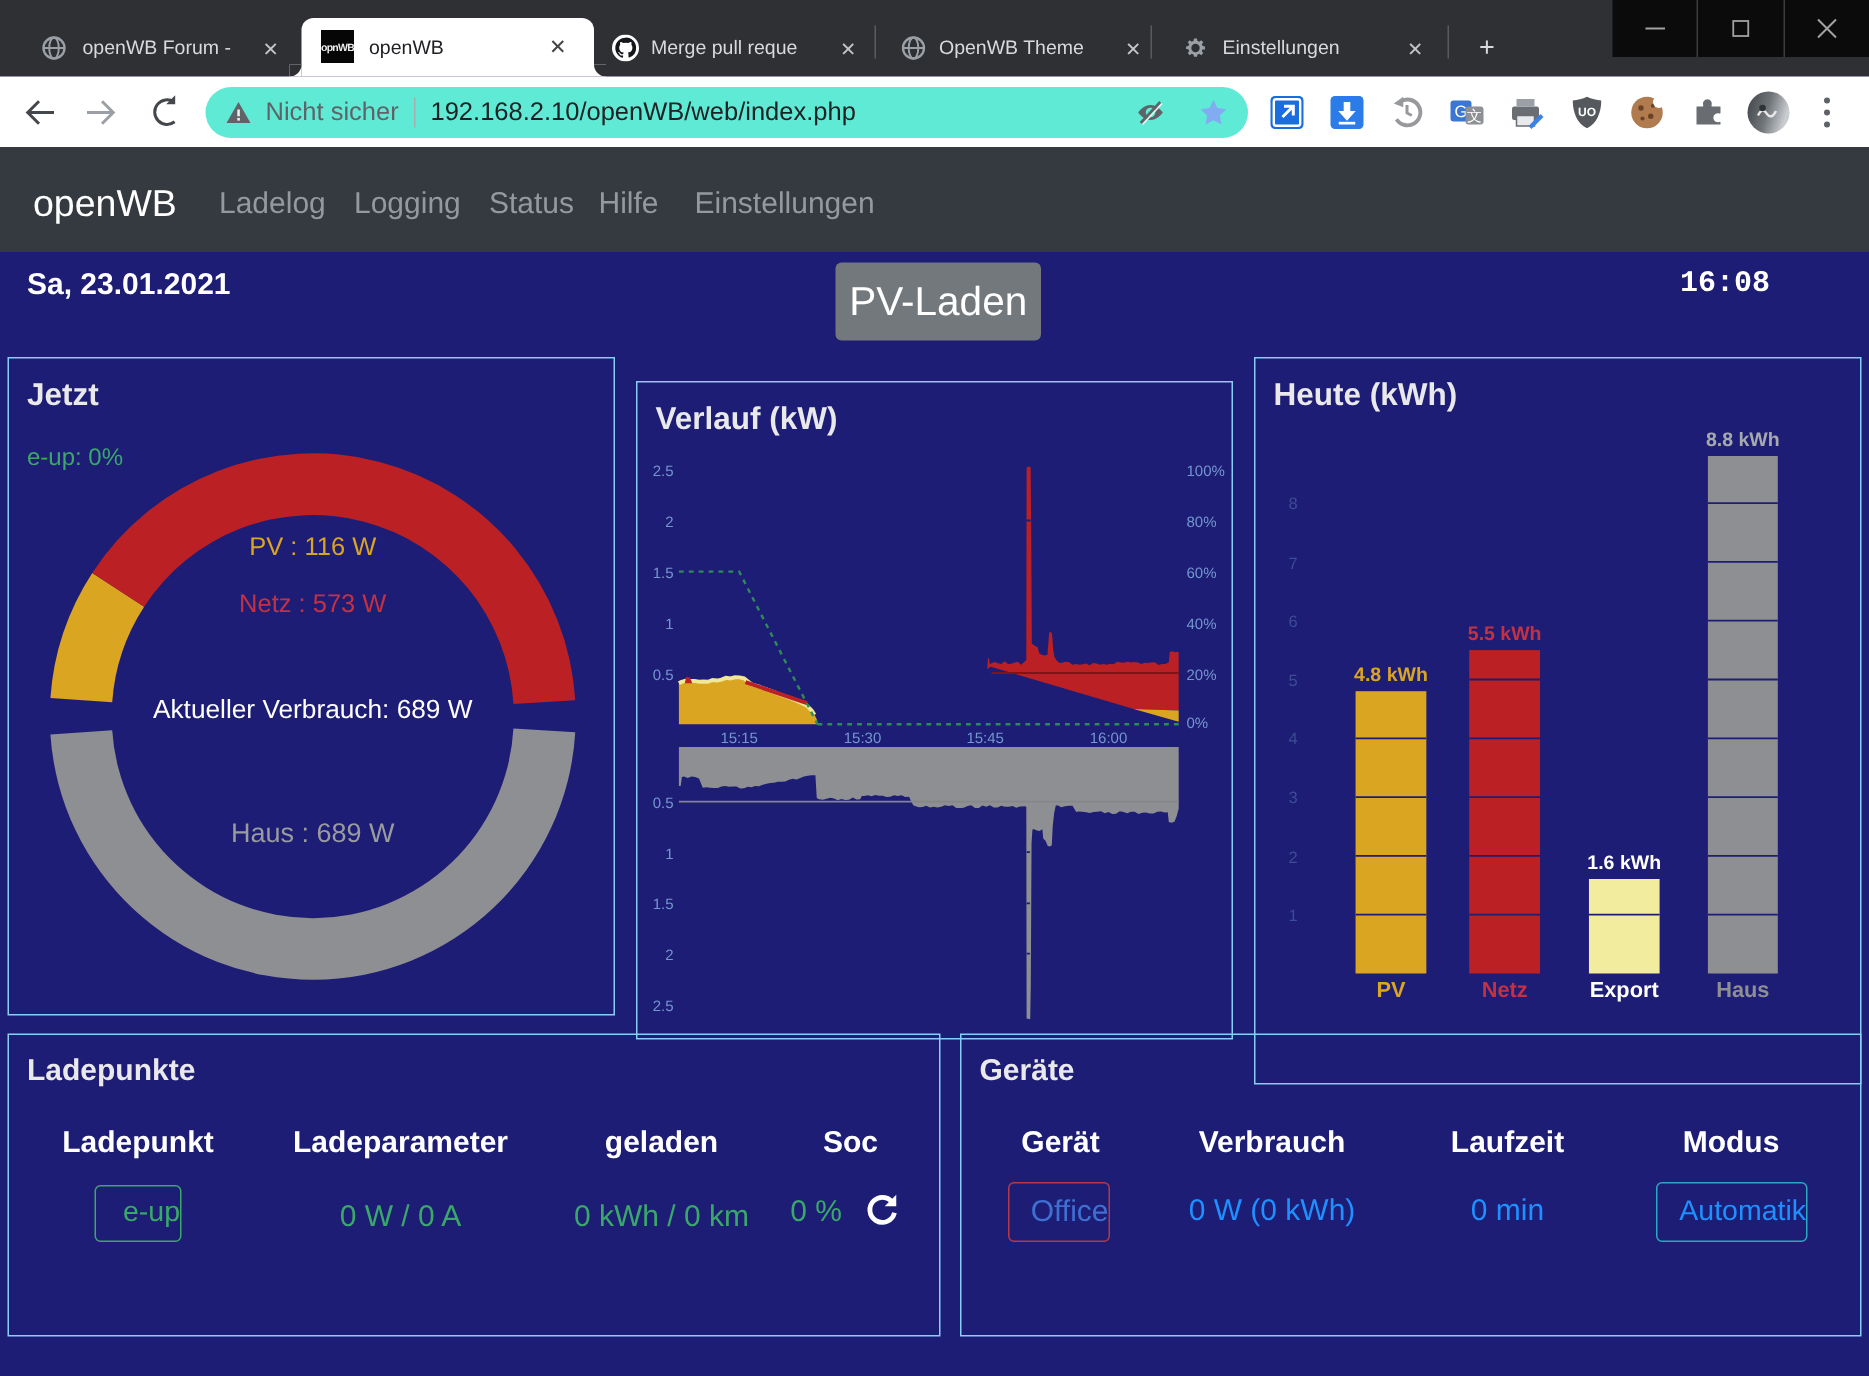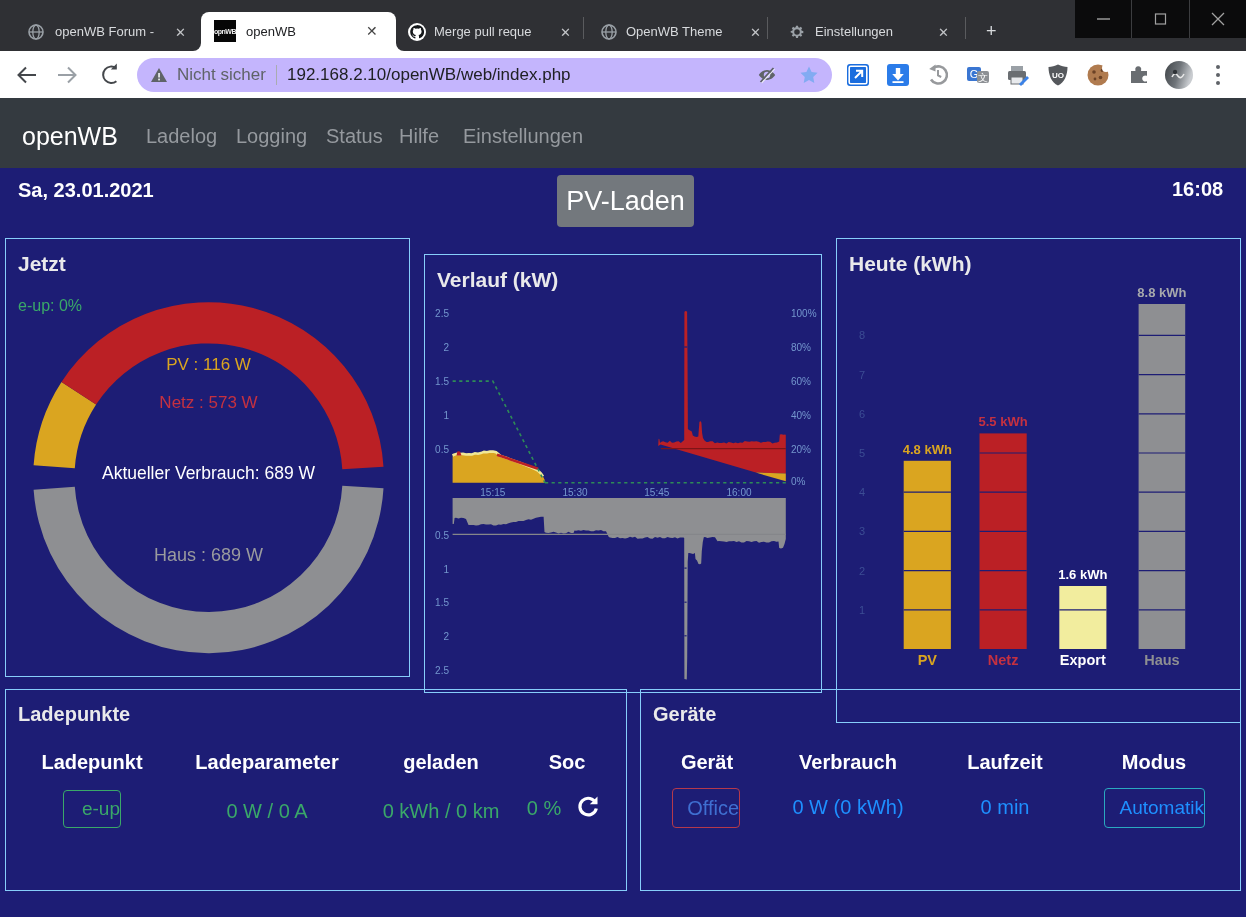--- a/index.html
+++ b/index.html
@@ -8,21 +8,21 @@
 .abs { position:absolute; }
 
 #tabstrip { left:0; top:0; width:1246px; height:51px; background:#2f3034; }
 .tabtxt { position:absolute; top:24px; font-size:13px; color:#d8dadd; white-space:nowrap; overflow:hidden; }
 .tabx { position:absolute; top:25px; font-size:13px; color:#c3c5c8; }
 #activetab { position:absolute; left:201px; top:12px; width:195px; height:39px; background:#fff; border-radius:8px 8px 0 0; }
 .tabsep { position:absolute; top:17px; width:1px; height:22px; background:#5a5b5e; }
 #winbtns { position:absolute; left:1075px; top:0; width:171px; height:38px; background:#0b0b0c; }
 .winsep { position:absolute; top:0; width:1px; height:38px; background:#3c3d40; }
 #toolbar { left:0; top:51px; width:1246px; height:47px; background:#fff; }
-#urlpill { position:absolute; left:137px; top:7px; width:695px; height:34px; background:#c4b5fd; border-radius:17px; }
+#urlpill { position:absolute; left:137px; top:7px; width:695px; height:34px; background:#5eead4; border-radius:17px; }
 
 #navbar { left:0; top:98px; width:1246px; height:70px; background:#343a40; }
 #brand { position:absolute; left:22px; top:122px; font-size:25px; color:#fff; }
 .navlink { position:absolute; top:125px; font-size:20px; color:#95999e; }
 .panel { position:absolute; border:1px solid #87CEFA; }
 .ptitle { position:absolute; left:12px; top:13px; font-size:21px; font-weight:bold; color:#e9e9eb; }
 .th { position:absolute; font-size:20px; font-weight:bold; color:#fff; text-align:center; transform:translateX(-50%); }
 .td { position:absolute; font-size:20px; text-align:center; transform:translateX(-50%); }
 .btnbox { position:absolute; border-radius:4px; text-align:right; }
 </style>
@@ -183,21 +183,21 @@
 <div class="abs" id="navbar"></div>
 <div id="brand">openWB</div>
 <div class="navlink" style="left:146px;">Ladelog</div>
 <div class="navlink" style="left:236px;">Logging</div>
 <div class="navlink" style="left:326px;">Status</div>
 <div class="navlink" style="left:399px;">Hilfe</div>
 <div class="navlink" style="left:463px;">Einstellungen</div>
 
 <div class="abs" style="left:18px;top:179px;font-size:20px;font-weight:bold;color:#fff;">Sa, 23.01.2021</div>
 <div class="abs" style="left:557px;top:175px;width:137px;height:52px;background:#73787d;border-radius:4px;text-align:center;line-height:52px;font-size:27px;color:#fff;">PV-Laden</div>
-<div class="abs" style="left:1172px;top:178px;font-size:20px;font-weight:bold;color:#fff;">16:08</div>
+<div class="abs" style="left:1120px;top:178px;font-size:20px;font-weight:bold;color:#fff;font-family:Liberation Mono, monospace;">16:08</div>
 
 <div class="panel" style="left:5px;top:238px;width:405px;height:439px;padding-left:20px;">
   <div class="ptitle">Jetzt</div>
   <div style="position:absolute;left:12px;top:58px;font-size:16px;color:#3aa869;">e-up: 0%</div>
   <svg style="position:absolute;left:0;top:0;" width="403" height="437" viewBox="0 0 403 437">
     <g transform="translate(-5,-238)">
       <path d="M32.6 464.3 A175.3 175.3 0 0 1 60.5 381.0 L95.1 403.5 A134.0 134.0 0 0 0 73.8 467.2 Z" fill="#DAA520"></path>
       <path d="M60.5 381.0 A175.3 175.3 0 0 1 382.5 465.8 L341.3 468.3 A134.0 134.0 0 0 0 95.1 403.5 Z" fill="#BB2025"></path>
       <path d="M32.6 488.7 A175.3 175.3 0 0 0 382.5 487.2 L341.3 484.7 A134.0 134.0 0 0 1 73.8 485.8 Z" fill="#8E8F92"></path>
       <text x="207.5" y="369" font-size="17" fill="#DAA520" text-anchor="middle">PV : 116 W</text>

